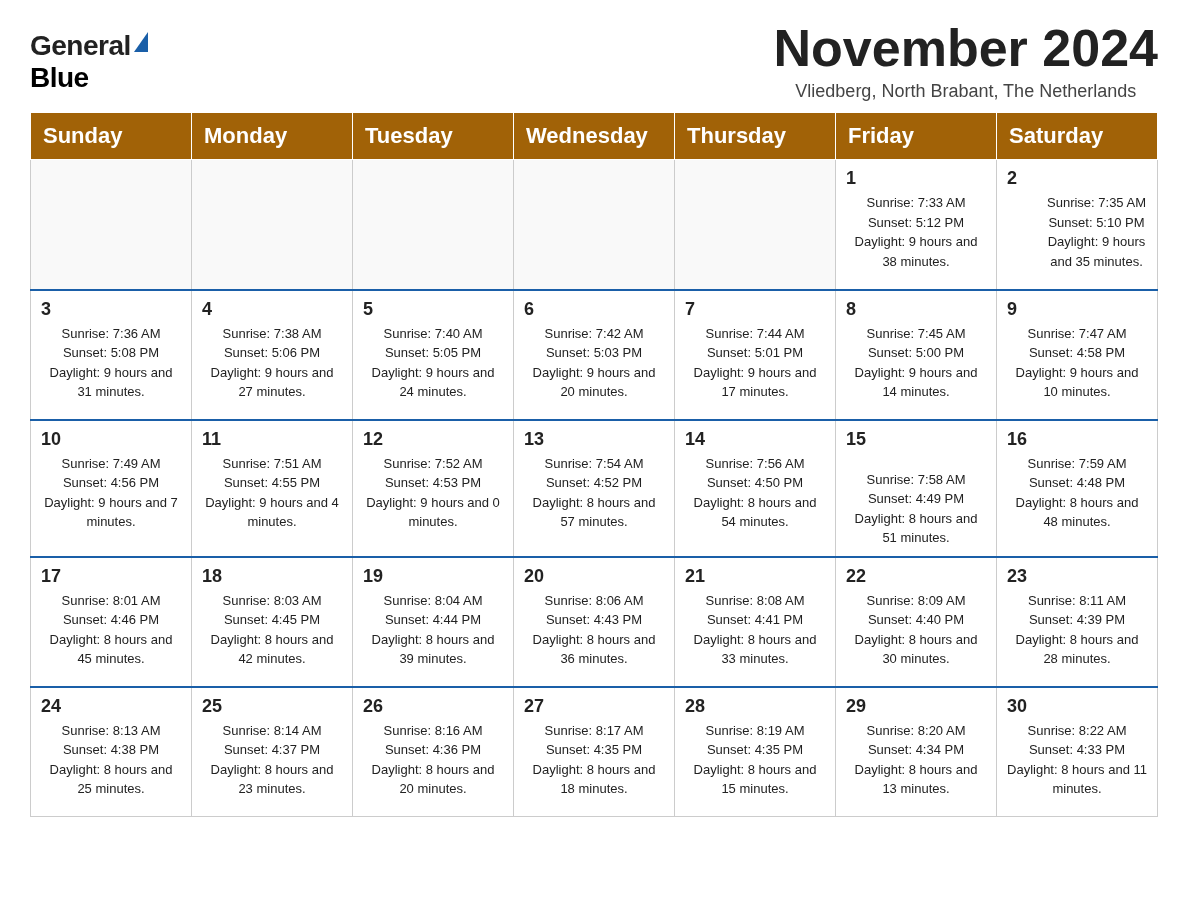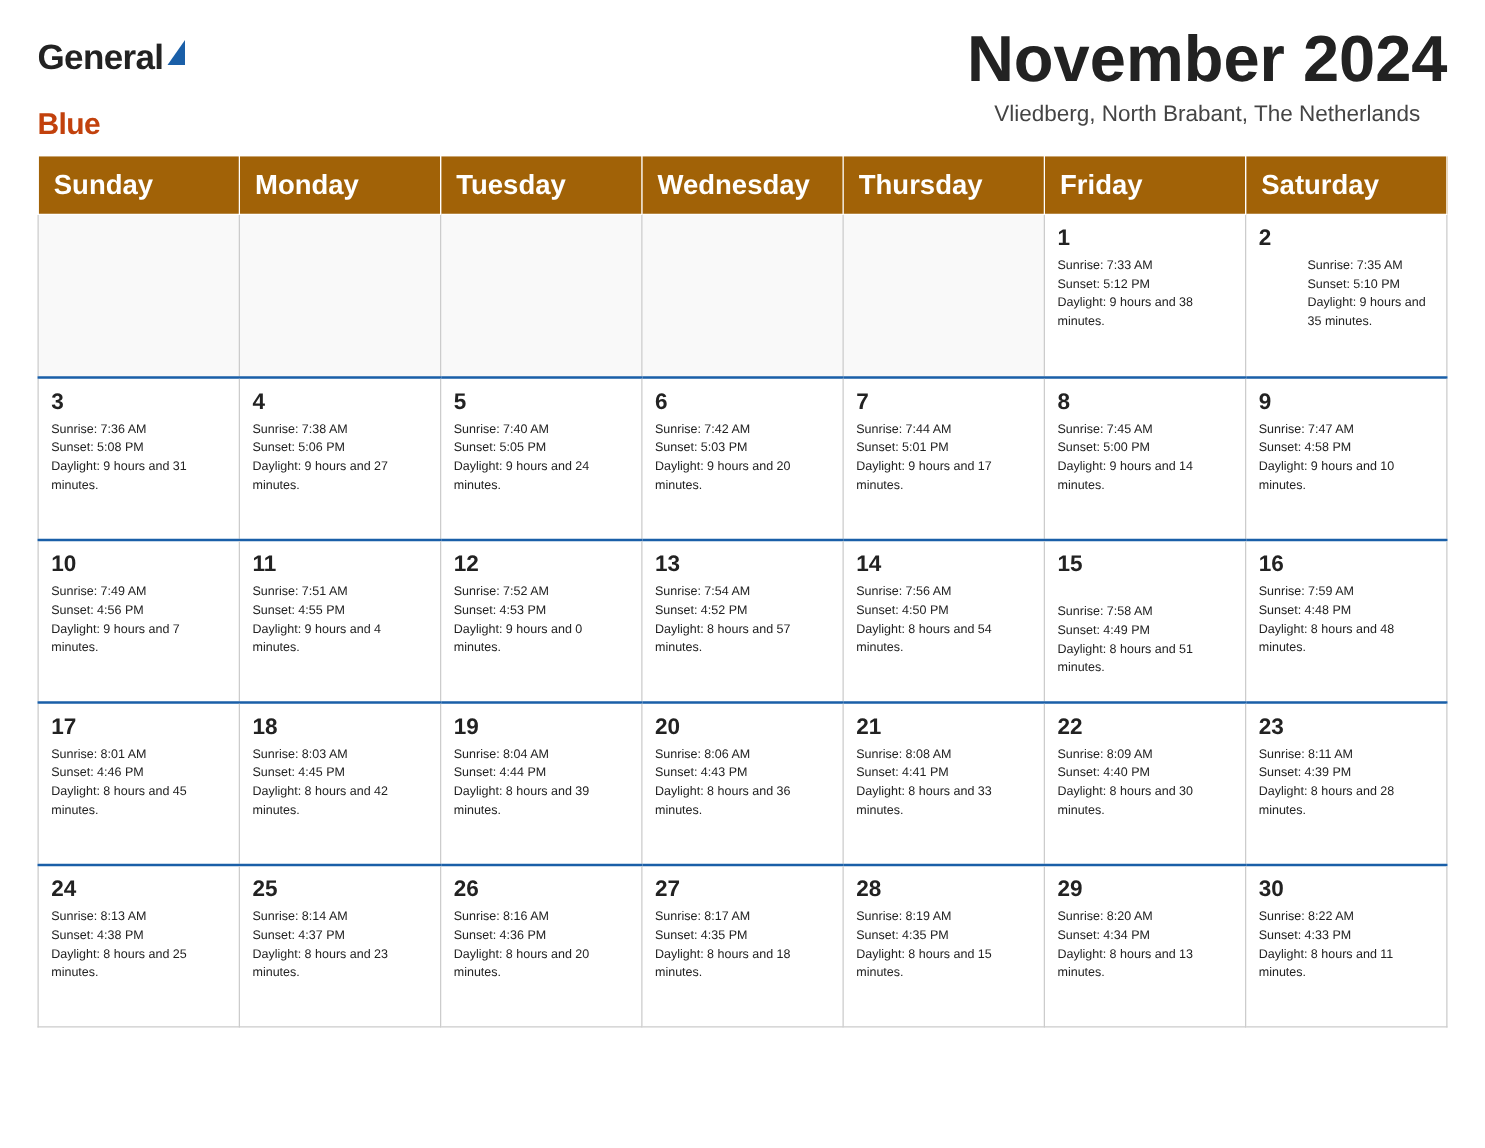--- a/index.html
+++ b/index.html
@@ -23,28 +23,27 @@
       align-items: flex-start;
       margin-top: 10px;
     }
     .logo-general {
       font-size: 28px;
       font-weight: bold;
       color: #222;
       letter-spacing: -0.5px;
     }
     .logo-blue {
-      font-size: 24px;
-      font-weight: bold;
-      color: #c2410c;
+      font-size: 28px;
+      font-weight: bold;
+      color: #000000;
       letter-spacing: -0.5px;
       position: relative;
       display: flex;
       align-items: center;
-      margin-top: 24px;
     }
     .logo-triangle {
       width: 0;
       height: 0;
       border-left: 14px solid transparent;
       border-right: 0px solid transparent;
       border-bottom: 20px solid #1a5fa8;
       display: inline-block;
       margin-left: 3px;
       position: relative;
@@ -87,23 +86,24 @@
       height: 130px;
     }
     .day-number {
       font-size: 18px;
       font-weight: bold;
       color: #222;
       display: block;
       margin-bottom: 4px;
     }
     .day-info {
-      font-size: 10px;
+      font-size: 13px;
       color: #222;
       line-height: 1.5;
+      text-align: center;
     }
     .empty-cell {
       background: #f9f9f9;
     }
     .row-divider {
       border-top: 2px solid #1a5fa8 !important;
     }
   </style>
 </head>
 <body>

